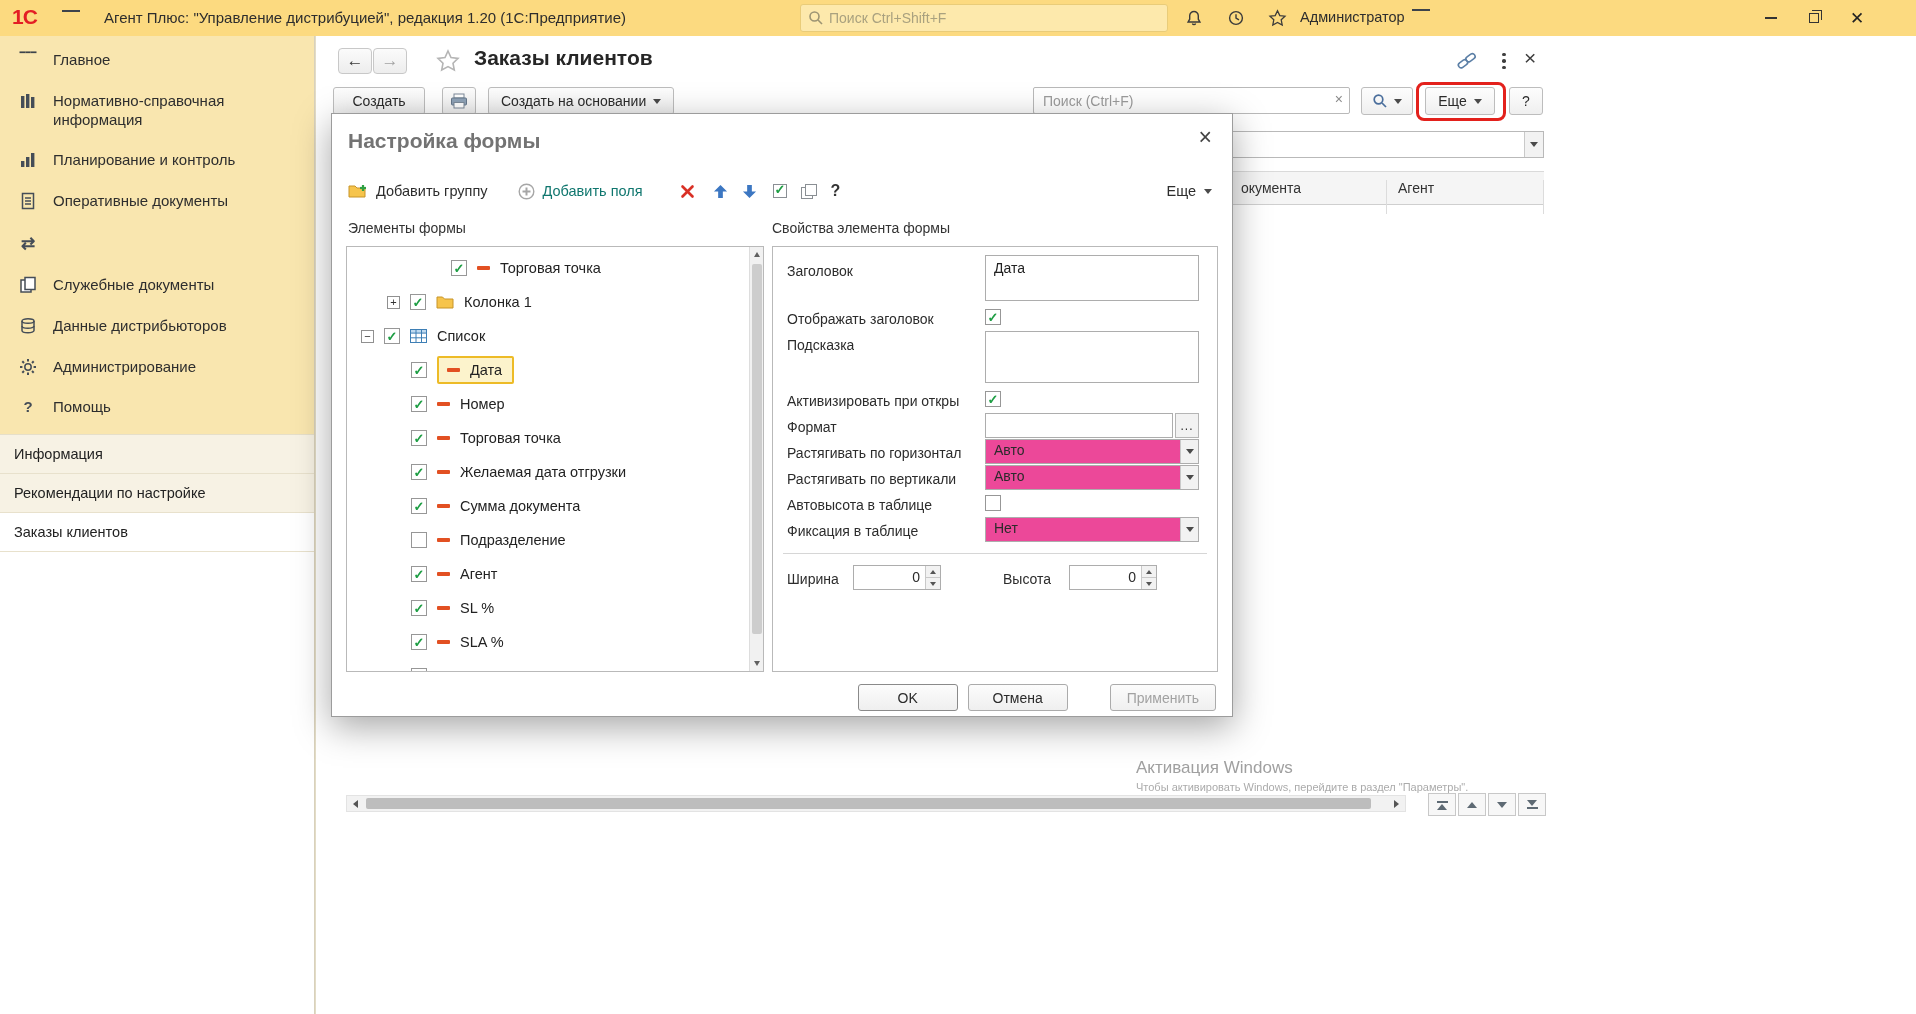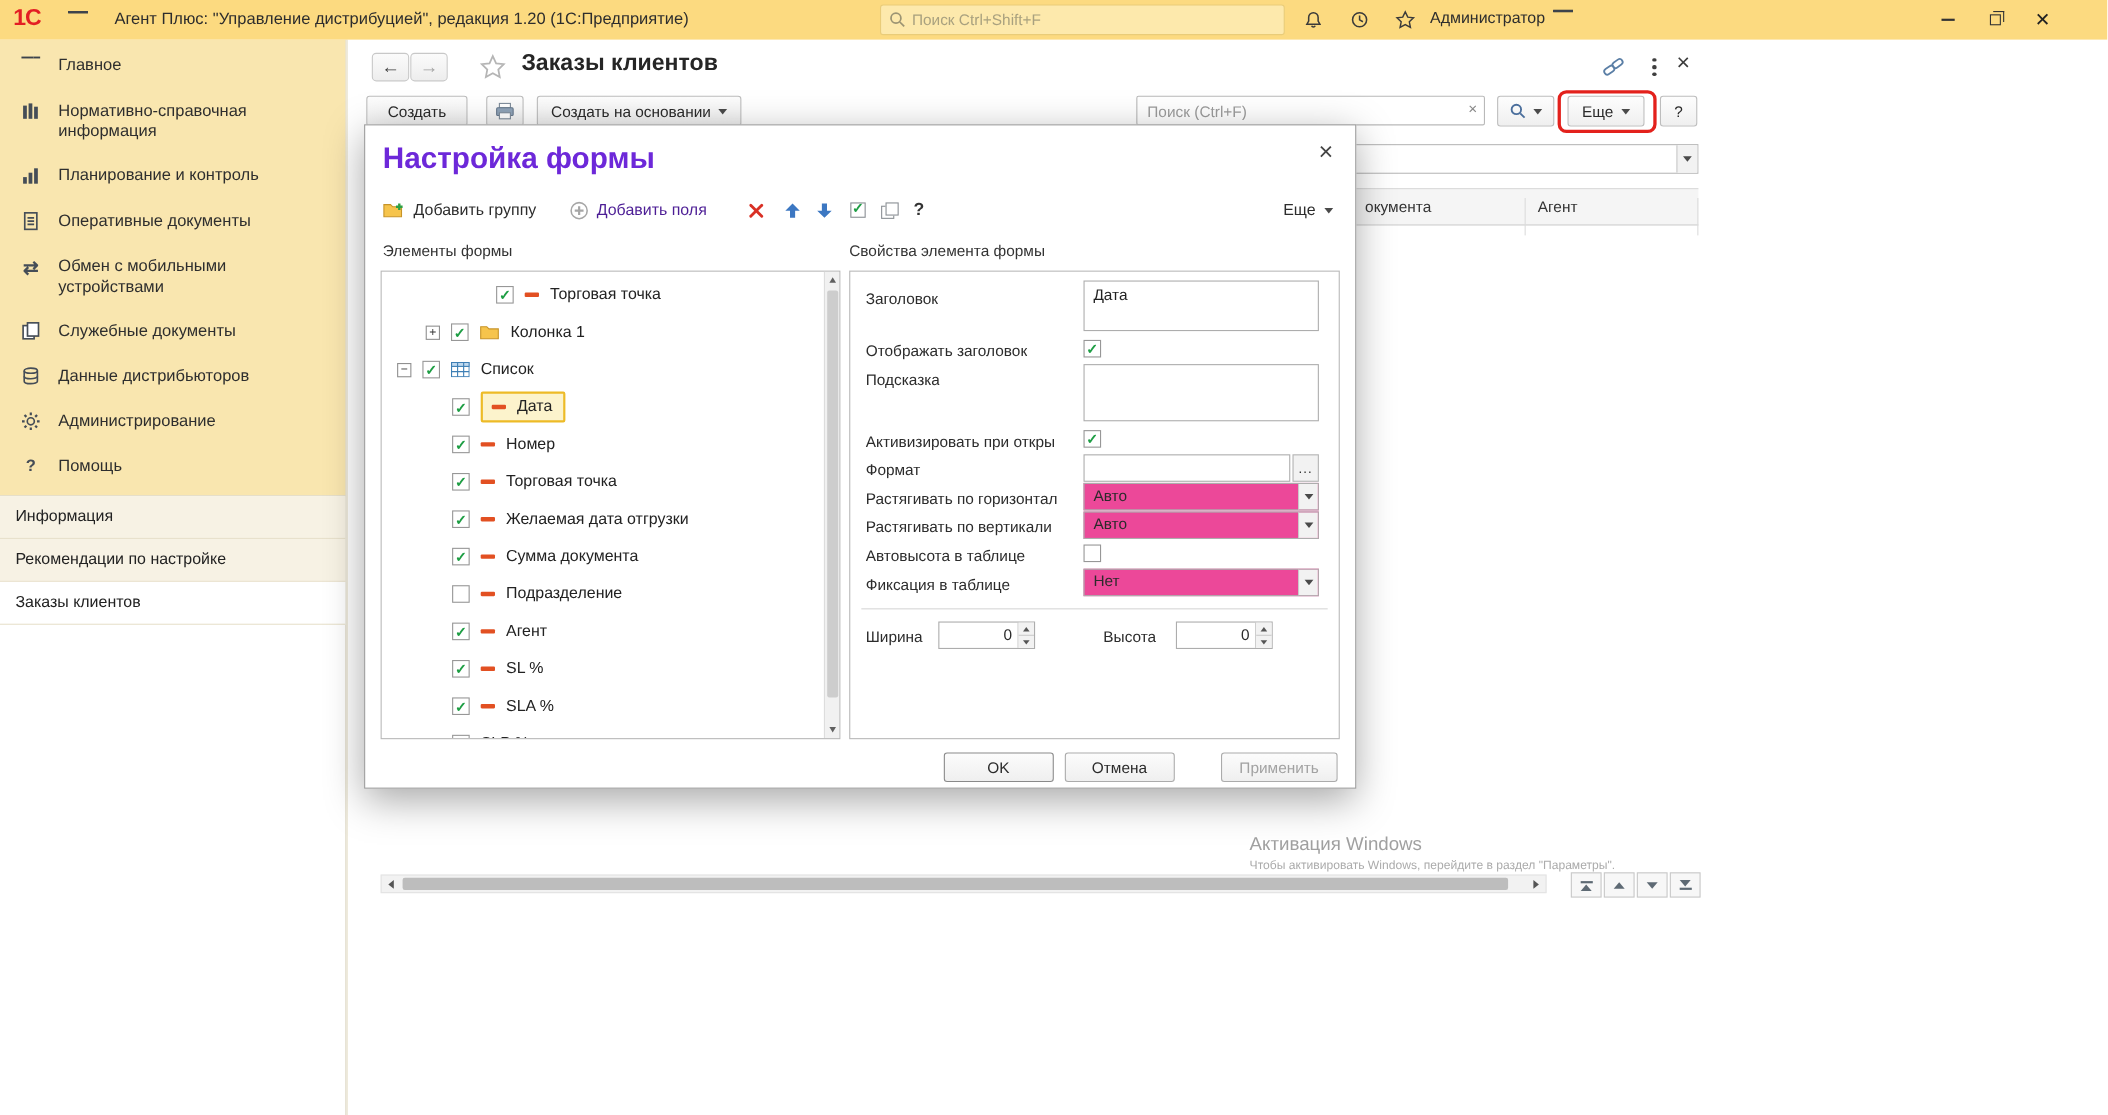--- a/index.html
+++ b/index.html
@@ -85,26 +85,26 @@
 
   .listnav { left:1110px; top:757px; display:flex; }
   .navbtn { width:28px; height:23px; border:1px solid #C8C8C8; background:#F7F7F7; display:flex; flex-direction:column; align-items:center; justify-content:center; margin-left:2px; cursor:pointer; }
   .mini-tri-u { width:0;height:0;border-left:5px solid transparent;border-right:5px solid transparent;border-bottom:6px solid #5E6A74; }
   .mini-tri-d { width:0;height:0;border-left:5px solid transparent;border-right:5px solid transparent;border-top:6px solid #5E6A74; }
   .mini-bar { width:11px; height:2px; background:#5E6A74; margin:1px 0; }
 
   
   .dialog { position:absolute; left:331px; top:113px; width:902px; height:604px; background:#fff; border:1px solid #9C9C9C; box-shadow:0 10px 34px rgba(0,0,0,.35); z-index:30; }
   .dialog > * { position:absolute; }
-  .dlg-title { left:16px; top:15px; font-size:27px; font-weight:600; color:#6d28d9; }
+  .dlg-title { left:16px; top:15px; font-size:21px; font-weight:600; color:#737373; }
   .dlg-close { right:20px; top:12px; font-size:23px; color:#444; cursor:pointer; line-height:1; }
 
   .dlg-toolbar { left:0; top:60px; width:902px; height:34px; display:flex; align-items:center; padding:0 22px 0 16px; }
   .titem { display:inline-flex; align-items:center; gap:8px; cursor:pointer; font-size:14.5px; color:#2d2d2d; }
-  .titem.dis { color:#4c1d95; cursor:default; }
+  .titem.dis { color:#0f766e; cursor:default; }
   .pnl-head { top:106px; font-size:14px; color:#333; }
   .panel { border:1px solid #B9B9B9; background:#fff; top:132px; height:426px; overflow:hidden; }
   .tree-panel { left:14px; width:418px; }
   .props-panel { left:440px; width:446px; }
 
   
   .tree-body { position:absolute; left:0; top:0; right:14px; bottom:0; padding-top:4px; overflow:hidden; }
   .trow { height:34px; display:flex; align-items:center; gap:10px; font-size:14.5px; color:#222; cursor:pointer; white-space:nowrap; }
   .lvl-a { padding-left:104px; } .lvl-b { padding-left:40px; } .lvl-c { padding-left:14px; } .lvl-d { padding-left:64px; }
   .cb { width:16px; height:16px; flex:0 0 16px; border:1px solid #979797; background:#fff; display:inline-flex; align-items:center; justify-content:center; font-size:13px; font-weight:bold; color:#1E9E44; cursor:pointer; }
@@ -239,21 +239,20 @@
               <rect x="2.5" y="1.5" width="11" height="15"></rect>
               <line x1="5" y1="6" x2="11" y2="6"></line>
               <line x1="5" y1="9" x2="11" y2="9"></line>
               <line x1="5" y1="12" x2="11" y2="12"></line>
             </svg>
           </span>
         <span>Оперативные документы</span>
       </div>
       <div class="side-item">
         <span class="sic" style="font-size:17px;">⇄</span>
-        <span>Обмен с мобильными устройствами</span>
       </div>
       <div class="side-item">
         <span class="sic">
             <svg width="18" height="18" viewBox="0 0 18 18" fill="none" stroke="#454D57" stroke-width="1.5">
               <rect x="2" y="4" width="10" height="12" fill="#fff"></rect>
               <rect x="6" y="1.5" width="10" height="12" fill="#fff"></rect>
             </svg>
           </span>
         <span>Служебные документы</span>
       </div>

